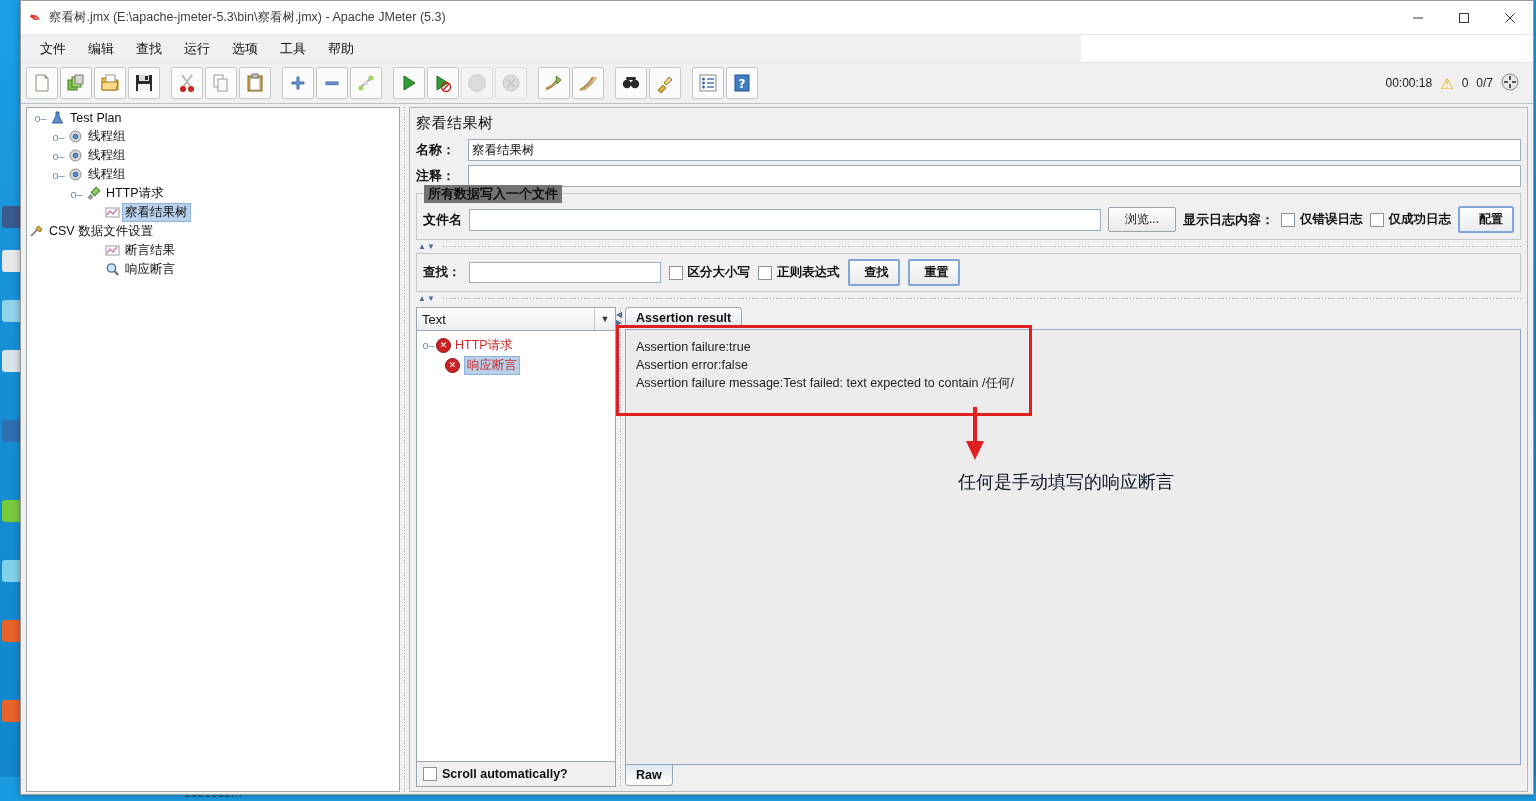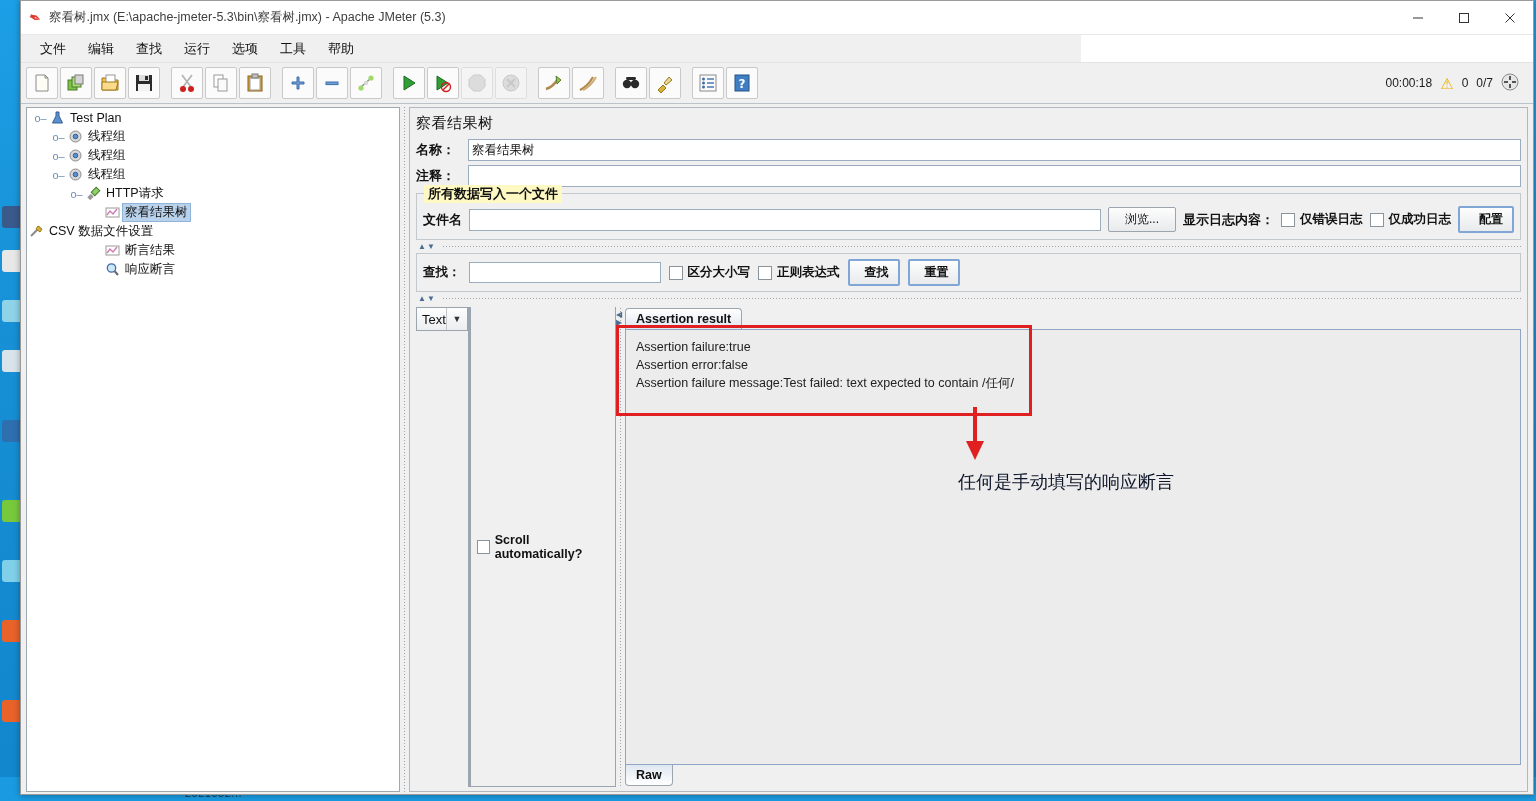--- a/index.html
+++ b/index.html
@@ -172,21 +172,21 @@
   }
   .txtfield::placeholder { color:#b0b0b0; }
 
   
   .groupbox {
     margin: 3px 6px 0 6px; border: 1px solid #c3c8cd;
     position: relative; padding: 12px 6px 6px 6px;
   }
   .groupbox > .gtitle {
     position: absolute; top: -9px; left: 7px;
-    background: #fef9c3; padding: 0 4px;
+    background: #737373; padding: 0 4px;
     font-size: 13px; font-weight: bold; color: #111;
   }
   .gb-row { display: flex; align-items: center; gap: 7px; }
   .gb-label { font-size: 13px; color: #111; font-weight:bold; }
 
   .jbtn {
     border: 1px solid #9aa5af; background: linear-gradient(180deg,#fdfdfd,#e8eaec);
     font-size: 12px; color: #111; padding: 3px 9px;
     border-radius: 2px; cursor: default; font-family: inherit;
     min-height: 23px;
@@ -226,21 +226,21 @@
     background: #fff; font-size: 12px; padding: 0 3px;
     outline:none; font-family: inherit;
   }
 
   
   #lower {
     flex: 1; display: flex; min-height: 0;
     margin: 4px 6px 4px 6px;
   }
   #results-col {
-    width: 200px; display: flex; flex-direction: row; min-width:0;
+    width: 200px; display: flex; flex-direction: column; min-width:0;
   }
   .combo {
     height: 22px; border: 1px solid #9aa5af;
     background: linear-gradient(180deg,#fdfdfd,#eceef0);
     display: flex; align-items: center;
     font-size: 13px; color: #111; padding-left: 5px;
     cursor: default;
   }
   .combo .arrow {
     margin-left: auto; width: 20px; text-align: center;
@@ -273,21 +273,21 @@
   #v-split .dots {
     position:absolute; left:3px; top:0; bottom:0; width:2px;
     background-image: radial-gradient(#9aa4ae 0.8px, transparent 0.9px);
     background-size: 3px 3px;
   }
   #v-split .mini {
     position:absolute; left:0px; top:4px; font-size:8px; color:#4a6b92; line-height:8px;
   }
 
   #detail-col { flex: 1; display: flex; flex-direction: column; min-width:0; position: relative;}
-  .tabstrip { display: flex; align-items: center; height: 22px; }
+  .tabstrip { display: flex; align-items: flex-start; height: 22px; }
   .tab {
     border: 1px solid #9aa5af; border-bottom: none;
     background: linear-gradient(180deg,#ffffff,#dfe7f1);
     font-size: 12.5px; font-weight: bold; color: #111;
     padding: 3px 10px 3px 10px;
     border-radius: 4px 4px 0 0;
     cursor: default;
   }
   #assert-body {
     flex: 1; border: 1px solid #8fa7c4;

